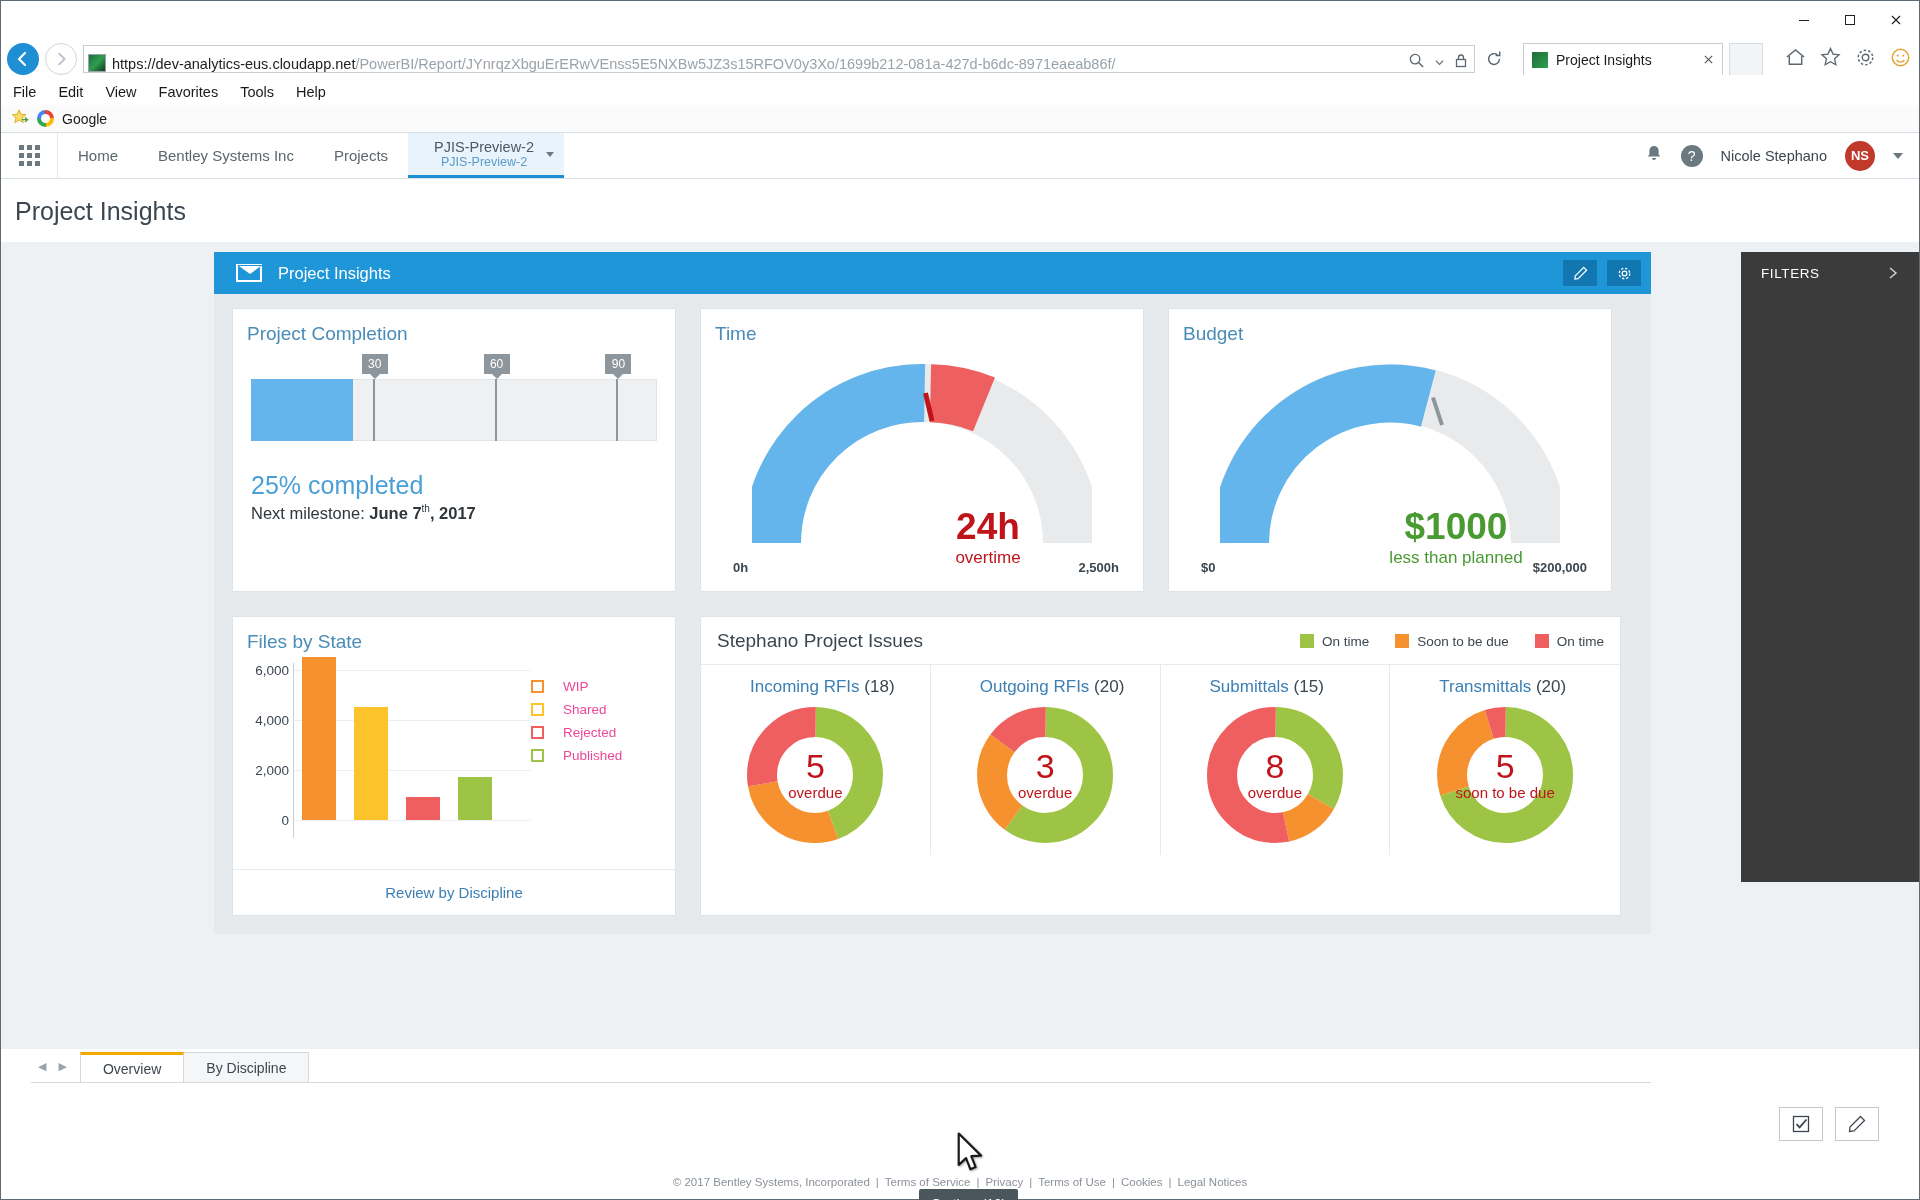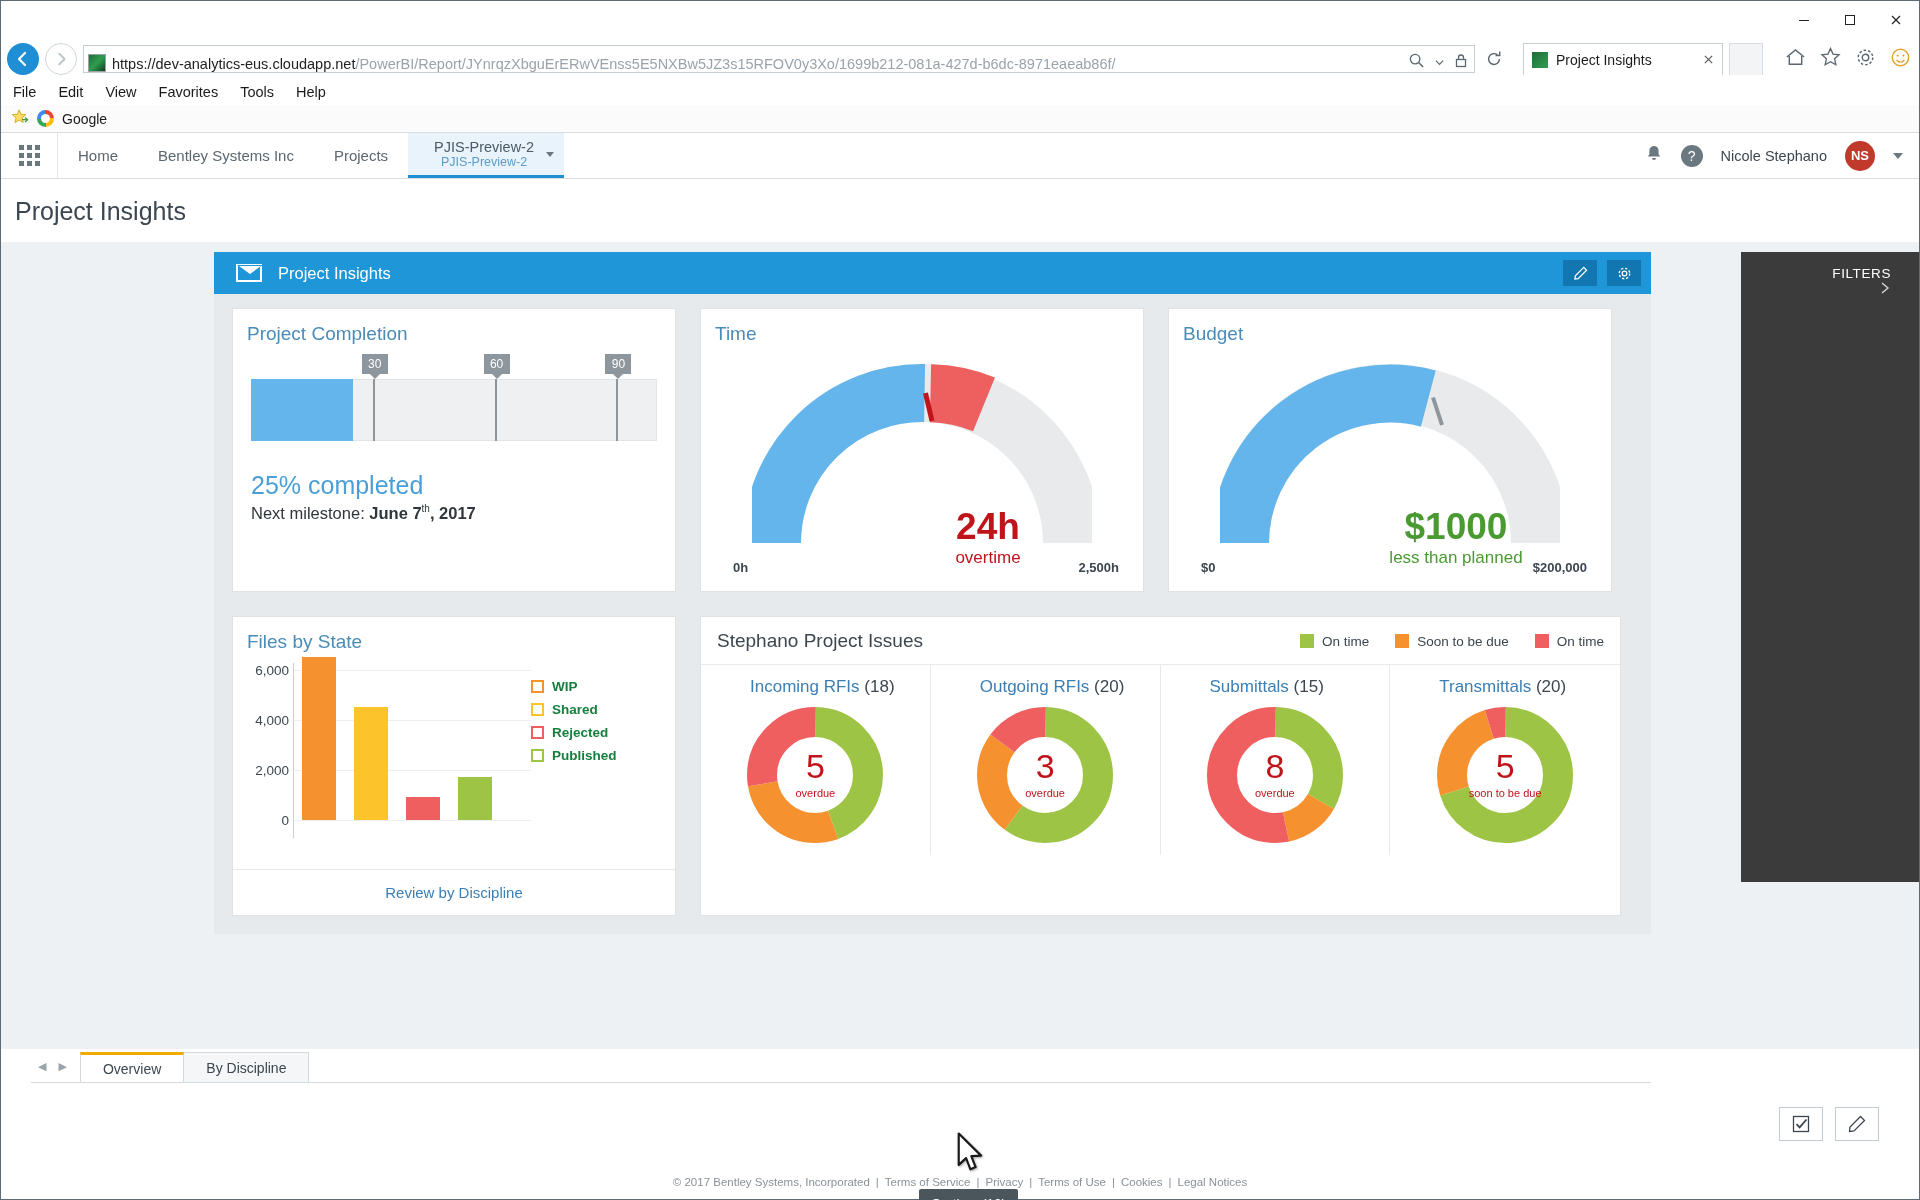--- a/index.html
+++ b/index.html
@@ -139,52 +139,52 @@
   .c-files { width: 444px; }
   .files-body { display:flex; padding: 10px 8px 0 8px; height: 210px; }
   .files-chart { position:relative; width: 290px; height: 200px; }
   .ylabels { position:absolute; left:0; top:0; width: 52px; height: 175px; }
   .ylabel { position:absolute; right: 4px; font-size: 13.5px; color:#3c4650; transform: translateY(-50%); }
   .plot { position:absolute; left: 52px; right: 0; top: 0; height: 175px; border-left:1px solid #c9cfd3; }
   .gridline { position:absolute; left:0; right:0; height:1px; background:#eceff1; }
   .bars { position:absolute; left: 8px; right: 6px; bottom: 0; height: 175px; display:flex; align-items:flex-end; gap: 18px; }
   .bar { width: 34px; }
   .files-legend { padding-top: 16px; display:flex; flex-direction:column; gap: 8px; }
-  .lg-item { display:flex; align-items:center; gap:8px; font-size: 13.5px; color:#15803d;font-weight:bold; }
+  .lg-item { display:flex; align-items:center; gap:19px; font-size: 13.5px; color:#ec4899; }
   .lg-sw { width: 13px; height: 13px; border: 2px solid #8f9a3f; }
   .files-link { text-align:center; font-size: 15px; color:#3b7fb5; padding: 14px 0 14px 0; border-top:1px solid #e6eaed; margin-top: 6px;}
 
   
   .c-issues { width: 921px; }
   .issues-head { display:flex; align-items:center; padding: 13px 16px 12px 16px; border-bottom:1px solid #e6eaed;}
   .issues-title { font-size: 19px; color:#3c4650; }
   .issues-legend { margin-left:auto; display:flex; gap: 26px; }
   .il { display:flex; align-items:center; gap:8px; font-size: 13.5px; color:#3c4650; }
   .il .sw { width: 14px; height: 14px; }
   .donuts { display:flex; }
   .donut-cell { width: 25%; border-right:1px solid #e6eaed; padding: 12px 0 10px 0; position:relative; }
   .donut-cell:last-child { border-right:none; }
   .donut-head { font-size: 17px; padding-left: 16px; color:#3b7fb5;margin-left:33px; }
   .donut-head .cnt { color:#3c4650; }
   .donut-holder { display:flex; justify-content:center; margin-top: 8px; position:relative; }
   .donut-center { position:absolute; top: 50%; left:0; right:0; text-align:center; transform:translateY(-50%); }
   .donut-num { font-size: 34px; line-height: 36px; color:#c0141b; }
-  .donut-lbl { font-size: 11px; line-height: 18px; color:#c0141b; }
+  .donut-lbl { font-size: 15px; line-height: 18px; color:#c0141b; }
 
   .tooltip { position:absolute; background:#4b555c; color:#fff; font-size:13.5px; padding: 7px 12px;
              border-radius:2px; white-space:nowrap; }
 
   
   .cursor { position:absolute; width: 0; height: 0; pointer-events:none; }
   .cursor svg { display:block; filter: drop-shadow(1px 1px 1px rgba(0,0,0,.35)); }
 
   
   .filters { position:absolute; right: 0; top: 10px; width: 178px; background:#3b3b3b; color:#fff;
              height: 630px; }
-  .filters-head { display:flex; align-items:flex-end; padding: 14px 28px; font-size:13.5px; letter-spacing: .6px; flex-direction: column; }
+  .filters-head { display:flex; align-items:flex-start; padding: 14px 20px; font-size:13.5px; letter-spacing: .6px; }
   .filters-head .chev { margin-left:auto; font-size: 16px; color:#d7d7d7; }
 
   
   .tabstrip { display:flex; align-items:flex-end; height: 34px; margin-left: 30px; width: 1620px;
               border-bottom:1px solid #d5dade; }
   .tsnav { display:flex; gap: 6px; padding: 0 10px 8px 4px; color:#9aa3aa; font-size: 11px; }
   .tsb { border:1px solid #fff; padding:0 2px; }
   .ts-tab { height: 30px; display:flex; align-items:center; padding: 0 22px; font-size: 14px;
             color:#3c4650; border:1px solid #d5dade; border-bottom:none; background:#f4f6f7;}
   .ts-tab.active { background:#fff; border-top:3px solid #f0ab00; }

